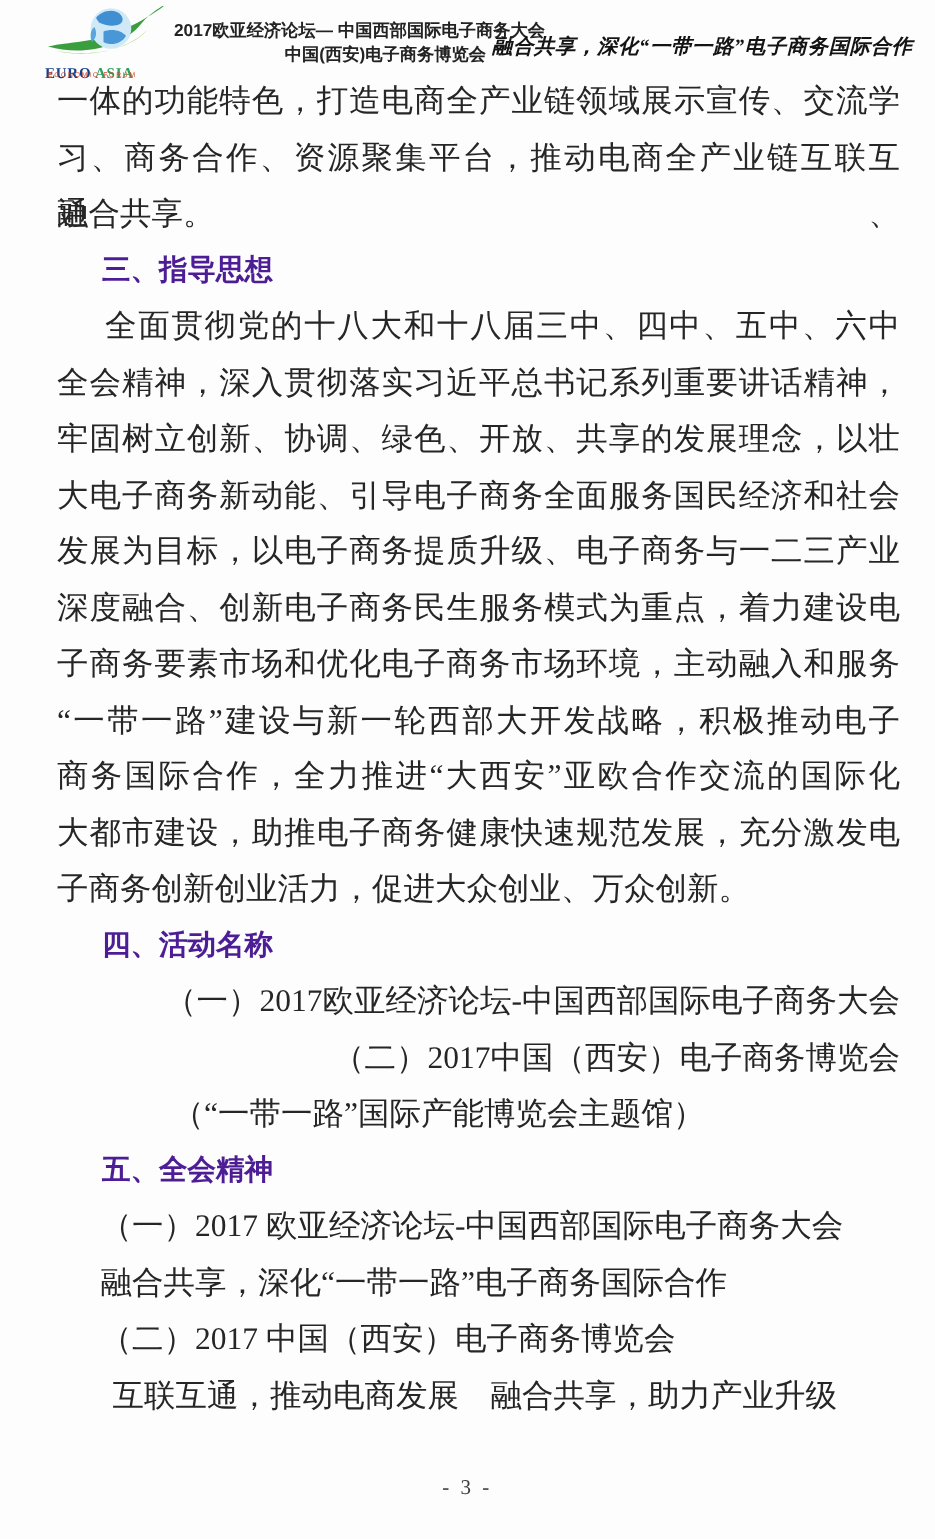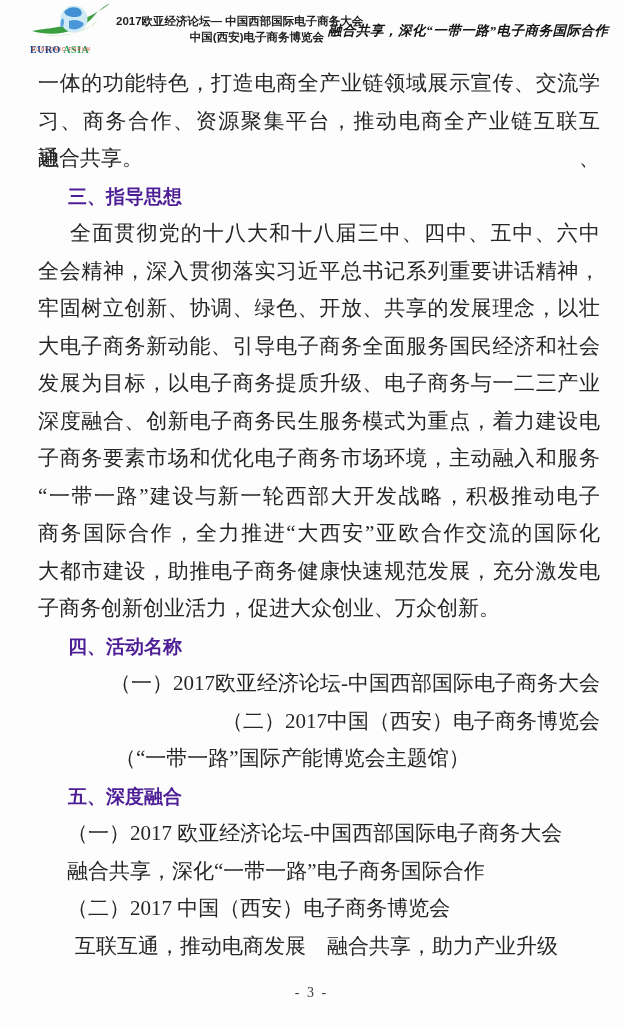--- a/index.html
+++ b/index.html
@@ -35,21 +35,21 @@
   }
   .slogan{
     position:absolute;left:328px;top:22px;width:278px;
     font-family:"Liberation Serif","DejaVu Serif",serif;
     font-weight:700;font-style:italic;color:#141414;
     font-size:13.5px;letter-spacing:.5px;white-space:nowrap;
   }
 
   
   .content{
-    position:absolute;left:38px;top:65px;width:562px;
+    position:absolute;left:38px;top:49px;width:562px;
     color:#262626;font-size:21px;font-family:Liberation Serif, serif;
   }
   .ln{
     height:37.5px;line-height:37.5px;
     white-space:nowrap;
   }
   .ln.full{
     white-space:normal;
     text-align:justify;text-align-last:justify;
     text-justify:inter-character;
@@ -108,21 +108,21 @@
     <div class="ln full">深度融合、创新电子商务民生服务模式为重点，着力建设电</div>
     <div class="ln full">子商务要素市场和优化电子商务市场环境，主动融入和服务</div>
     <div class="ln full">“一带一路”建设与新一轮西部大开发战略，积极推动电子</div>
     <div class="ln full">商务国际合作，全力推进“大西安”亚欧合作交流的国际化</div>
     <div class="ln full">大都市建设，助推电子商务健康快速规范发展，充分激发电</div>
     <div class="ln">子商务创新创业活力，促进大众创业、万众创新。</div>
     <div class="ln h">四、活动名称</div>
     <div class="ln i39">（一）2017欧亚经济论坛-中国西部国际电子商务大会</div>
     <div class="ln i39">（二）2017中国（西安）电子商务博览会</div>
     <div class="ln i77">（“一带一路”国际产能博览会主题馆）</div>
-    <div class="ln h">五、深度融合</div>
+    <div class="ln h">五、全会精神</div>
     <div class="ln i29">（一）2017 欧亚经济论坛-中国西部国际电子商务大会</div>
     <div class="ln i29">融合共享，深化“一带一路”电子商务国际合作</div>
     <div class="ln i29">（二）2017 中国（西安）电子商务博览会</div>
     <div class="ln i37">互联互通，推动电商发展　融合共享，助力产业升级</div>
   </div>
 
   <div class="pagenum">- 3 -</div>
 
 </div>
 

